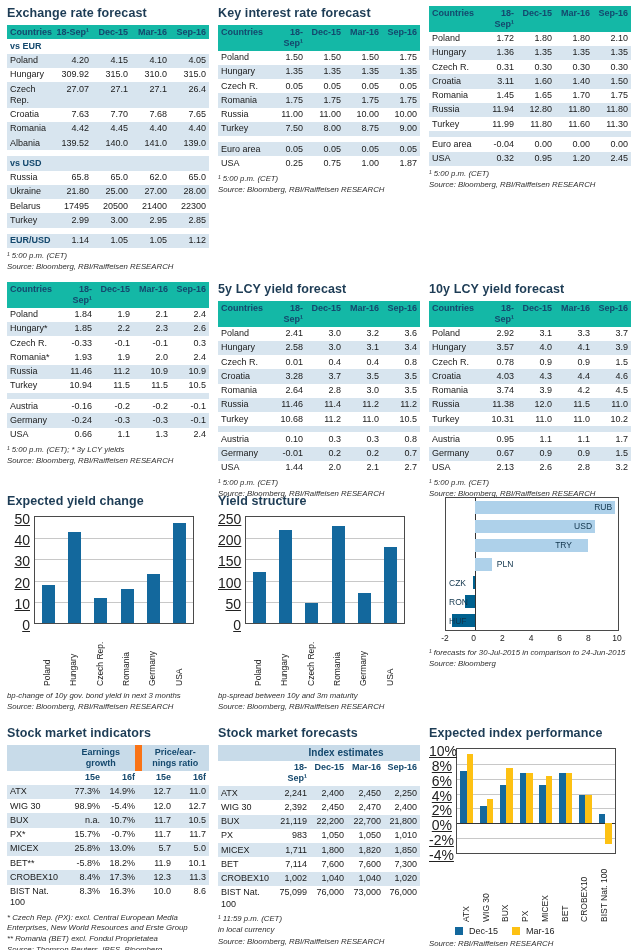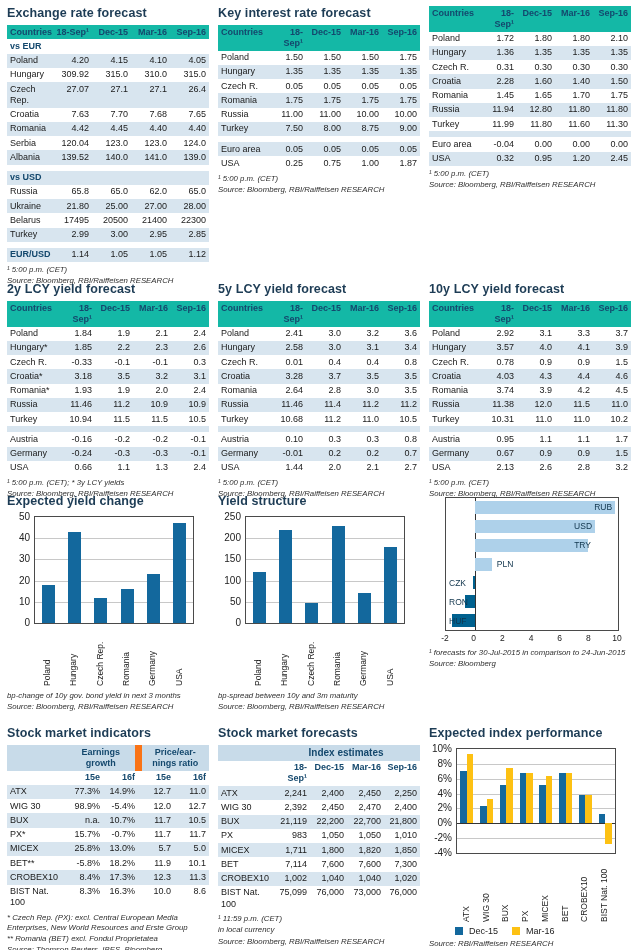--- a/index.html
+++ b/index.html
@@ -27,21 +27,21 @@
   .ftab th.bandtitle{background:#c8dbe9;color:#14486d;text-align:center;font-size:10px;}
   
   .fnote{font-size:7.8px;font-style:italic;color:#2e2e2e;margin:1px 0;line-height:1.3;}
   .fnblock{margin-top:3px;}
   
   .chart{position:relative;width:198px;}
   .plot{position:absolute;border:1px solid #4a4a4a;background:#fff;}
   .grid{position:absolute;left:0;right:0;height:1px;background:#c8c8c8;}
   .zeroline{position:absolute;background:#333;}
   .bar{position:absolute;}
-  .ytick{position:absolute;left:0;width:23px;text-align:right;font-size:10px;color:#222;}
+  .ytick{position:absolute;left:0;width:23px;text-align:right;font-size:14px;color:#222;text-decoration:underline;}
   .xtick{position:absolute;font-size:8.5px;color:#222;transform:translateX(-50%);}
   .xlab{position:absolute;display:flex;justify-content:center;}
   .vtext{writing-mode:vertical-rl;transform:rotate(180deg);font-size:8.5px;color:#222;white-space:nowrap;}
   .hlab{position:absolute;font-size:8.5px;color:#10344c;white-space:nowrap;transform:translateY(-50%);}
   .legend{display:flex;align-items:center;gap:4px;font-size:9px;color:#222;margin:2px 0 2px 26px;}
   .lgsq{display:inline-block;width:8px;height:8px;margin-right:2px;}
   .lg2{margin-left:10px;}
 </style>
 </head>
 <body>
@@ -101,27 +101,20 @@
             <td class="num">7.68</td>
             <td class="num">7.65</td>
           </tr>
           <tr class="shaded">
             <td class="lbl">Romania</td>
             <td class="num">4.42</td>
             <td class="num">4.45</td>
             <td class="num">4.40</td>
             <td class="num">4.40</td>
           </tr>
-          <tr>
-            <td class="lbl">Serbia</td>
-            <td class="num">120.04</td>
-            <td class="num">123.0</td>
-            <td class="num">123.0</td>
-            <td class="num">124.0</td>
-          </tr>
           <tr class="shaded">
             <td class="lbl">Albania</td>
             <td class="num">139.52</td>
             <td class="num">140.0</td>
             <td class="num">141.0</td>
             <td class="num">139.0</td>
           </tr>
         </tbody>
       <tbody>
         <tr class="gap">
@@ -308,21 +301,21 @@
           </tr>
           <tr>
             <td class="lbl">Czech R.</td>
             <td class="num">0.31</td>
             <td class="num">0.30</td>
             <td class="num">0.30</td>
             <td class="num">0.30</td>
           </tr>
           <tr class="shaded">
             <td class="lbl">Croatia</td>
-            <td class="num">2.28</td>
+            <td class="num">3.11</td>
             <td class="num">1.60</td>
             <td class="num">1.40</td>
             <td class="num">1.50</td>
           </tr>
           <tr>
             <td class="lbl">Romania</td>
             <td class="num">1.45</td>
             <td class="num">1.65</td>
             <td class="num">1.70</td>
             <td class="num">1.75</td>
@@ -364,21 +357,20 @@
           </tr>
         </tbody>
     </table>
     <div class="fnblock">
       <p class="fnote">¹ 5:00 p.m. (CET)</p>
       <p class="fnote">Source: Bloomberg, RBI/Raiffeisen RESEARCH</p>
     </div>
   </section>
 
   <section class="card">
-    <h3>2y LCY yield forecast</h3>
     <table class="ftab">
       <colgroup>
           <col style="width:50px">
           <col style="width:38px">
           <col style="width:38px">
           <col style="width:38px">
           <col style="width:38px">
         </colgroup>
       <thead>
           <tr>
@@ -403,27 +395,20 @@
             <td class="num">2.2</td>
             <td class="num">2.3</td>
             <td class="num">2.6</td>
           </tr>
           <tr>
             <td class="lbl">Czech R.</td>
             <td class="num">-0.33</td>
             <td class="num">-0.1</td>
             <td class="num">-0.1</td>
             <td class="num">0.3</td>
-          </tr>
-          <tr class="shaded">
-            <td class="lbl">Croatia*</td>
-            <td class="num">3.18</td>
-            <td class="num">3.5</td>
-            <td class="num">3.2</td>
-            <td class="num">3.1</td>
           </tr>
           <tr>
             <td class="lbl">Romania*</td>
             <td class="num">1.93</td>
             <td class="num">1.9</td>
             <td class="num">2.0</td>
             <td class="num">2.4</td>
           </tr>
           <tr class="shaded">
             <td class="lbl">Russia</td>
@@ -779,21 +764,21 @@
 
   <section class="card">
     <div class="chart" style="height: 151px;">
         <div class="plot" style="left: 16px; top: 3px; width: 172px; height: 132px;">
           <div class="zeroline" style="left: 28.7px; top: 0px; bottom: 0px; width: 1px;"></div>
           <div class="bar" style="left: 28.7px; top: 2.9px; width: 140.5px; height: 13px; background: rgb(174, 209, 234);"></div>
           <span class="hlab" style="top: 9.4px; left: 166.133px; transform: translate(-100%, -50%);">RUB</span>
           <div class="bar" style="left: 28.7px; top: 21.8px; width: 120.4px; height: 13px; background: rgb(174, 209, 234);"></div>
           <span class="hlab" style="top: 28.3px; left: 146.067px; transform: translate(-100%, -50%);">USD</span>
           <div class="bar" style="left: 28.7px; top: 40.6px; width: 113.2px; height: 13px; background: rgb(174, 209, 234);"></div>
-          <span class="hlab" style="top: 47.1px; left: 145px; transform: translate(-100%, -50%);">TRY</span>
+          <span class="hlab" style="top: 47.1px; left: 126px; transform: translate(-100%, -50%);">TRY</span>
           <div class="bar" style="left: 28.7px; top: 59.5px; width: 17.2px; height: 13px; background: rgb(174, 209, 234);"></div>
           <span class="hlab" style="top: 66px; left: 50.8667px;">PLN</span>
           <div class="bar" style="left: 27.2px; top: 78.4px; width: 1.4px; height: 13px; background: rgb(0, 97, 143);"></div>
           <span class="hlab" style="top: 84.9px; left: 3px;">CZK</span>
           <div class="bar" style="left: 18.6px; top: 97.2px; width: 10px; height: 13px; background: rgb(0, 97, 143);"></div>
           <span class="hlab" style="top: 103.7px; left: 3px;">RON</span>
           <div class="bar" style="left: 5.7px; top: 116.1px; width: 22.9px; height: 13px; background: rgb(0, 97, 143);"></div>
           <span class="hlab" style="top: 122.6px; left: 3px;">HUF</span>
         </div>
         <span class="xtick" style="left: 16px; top: 139px;">-2</span>

